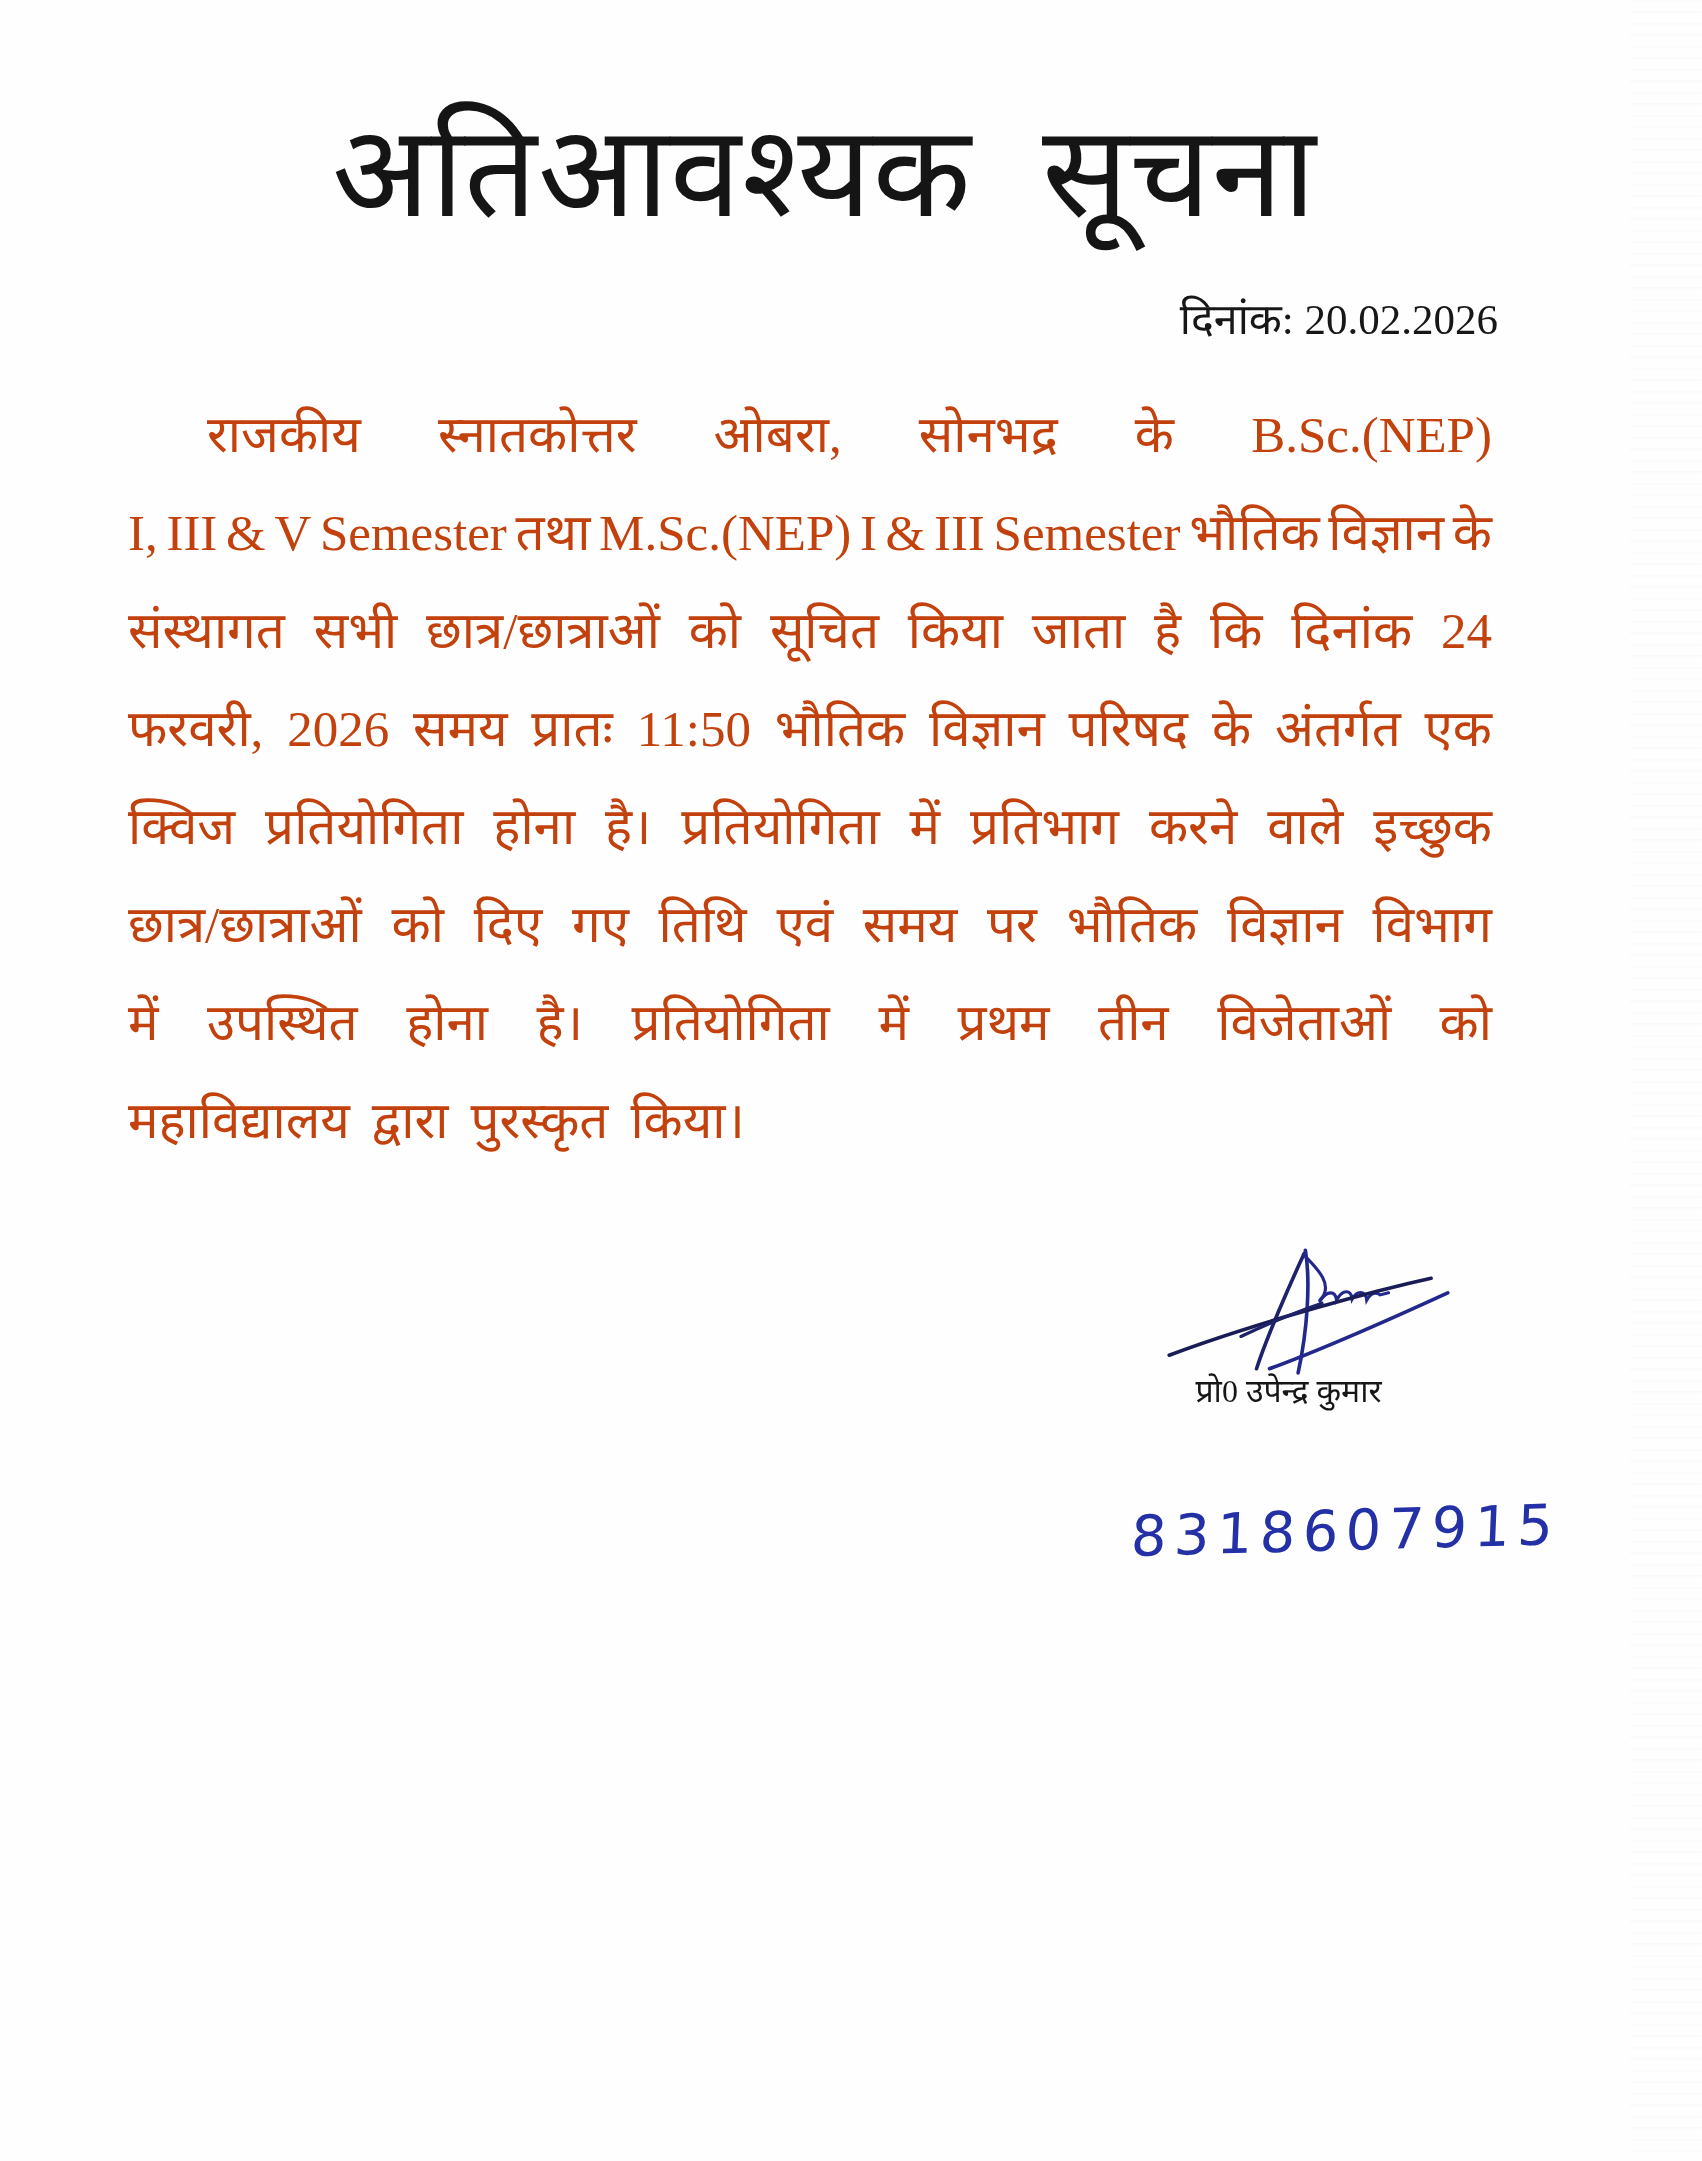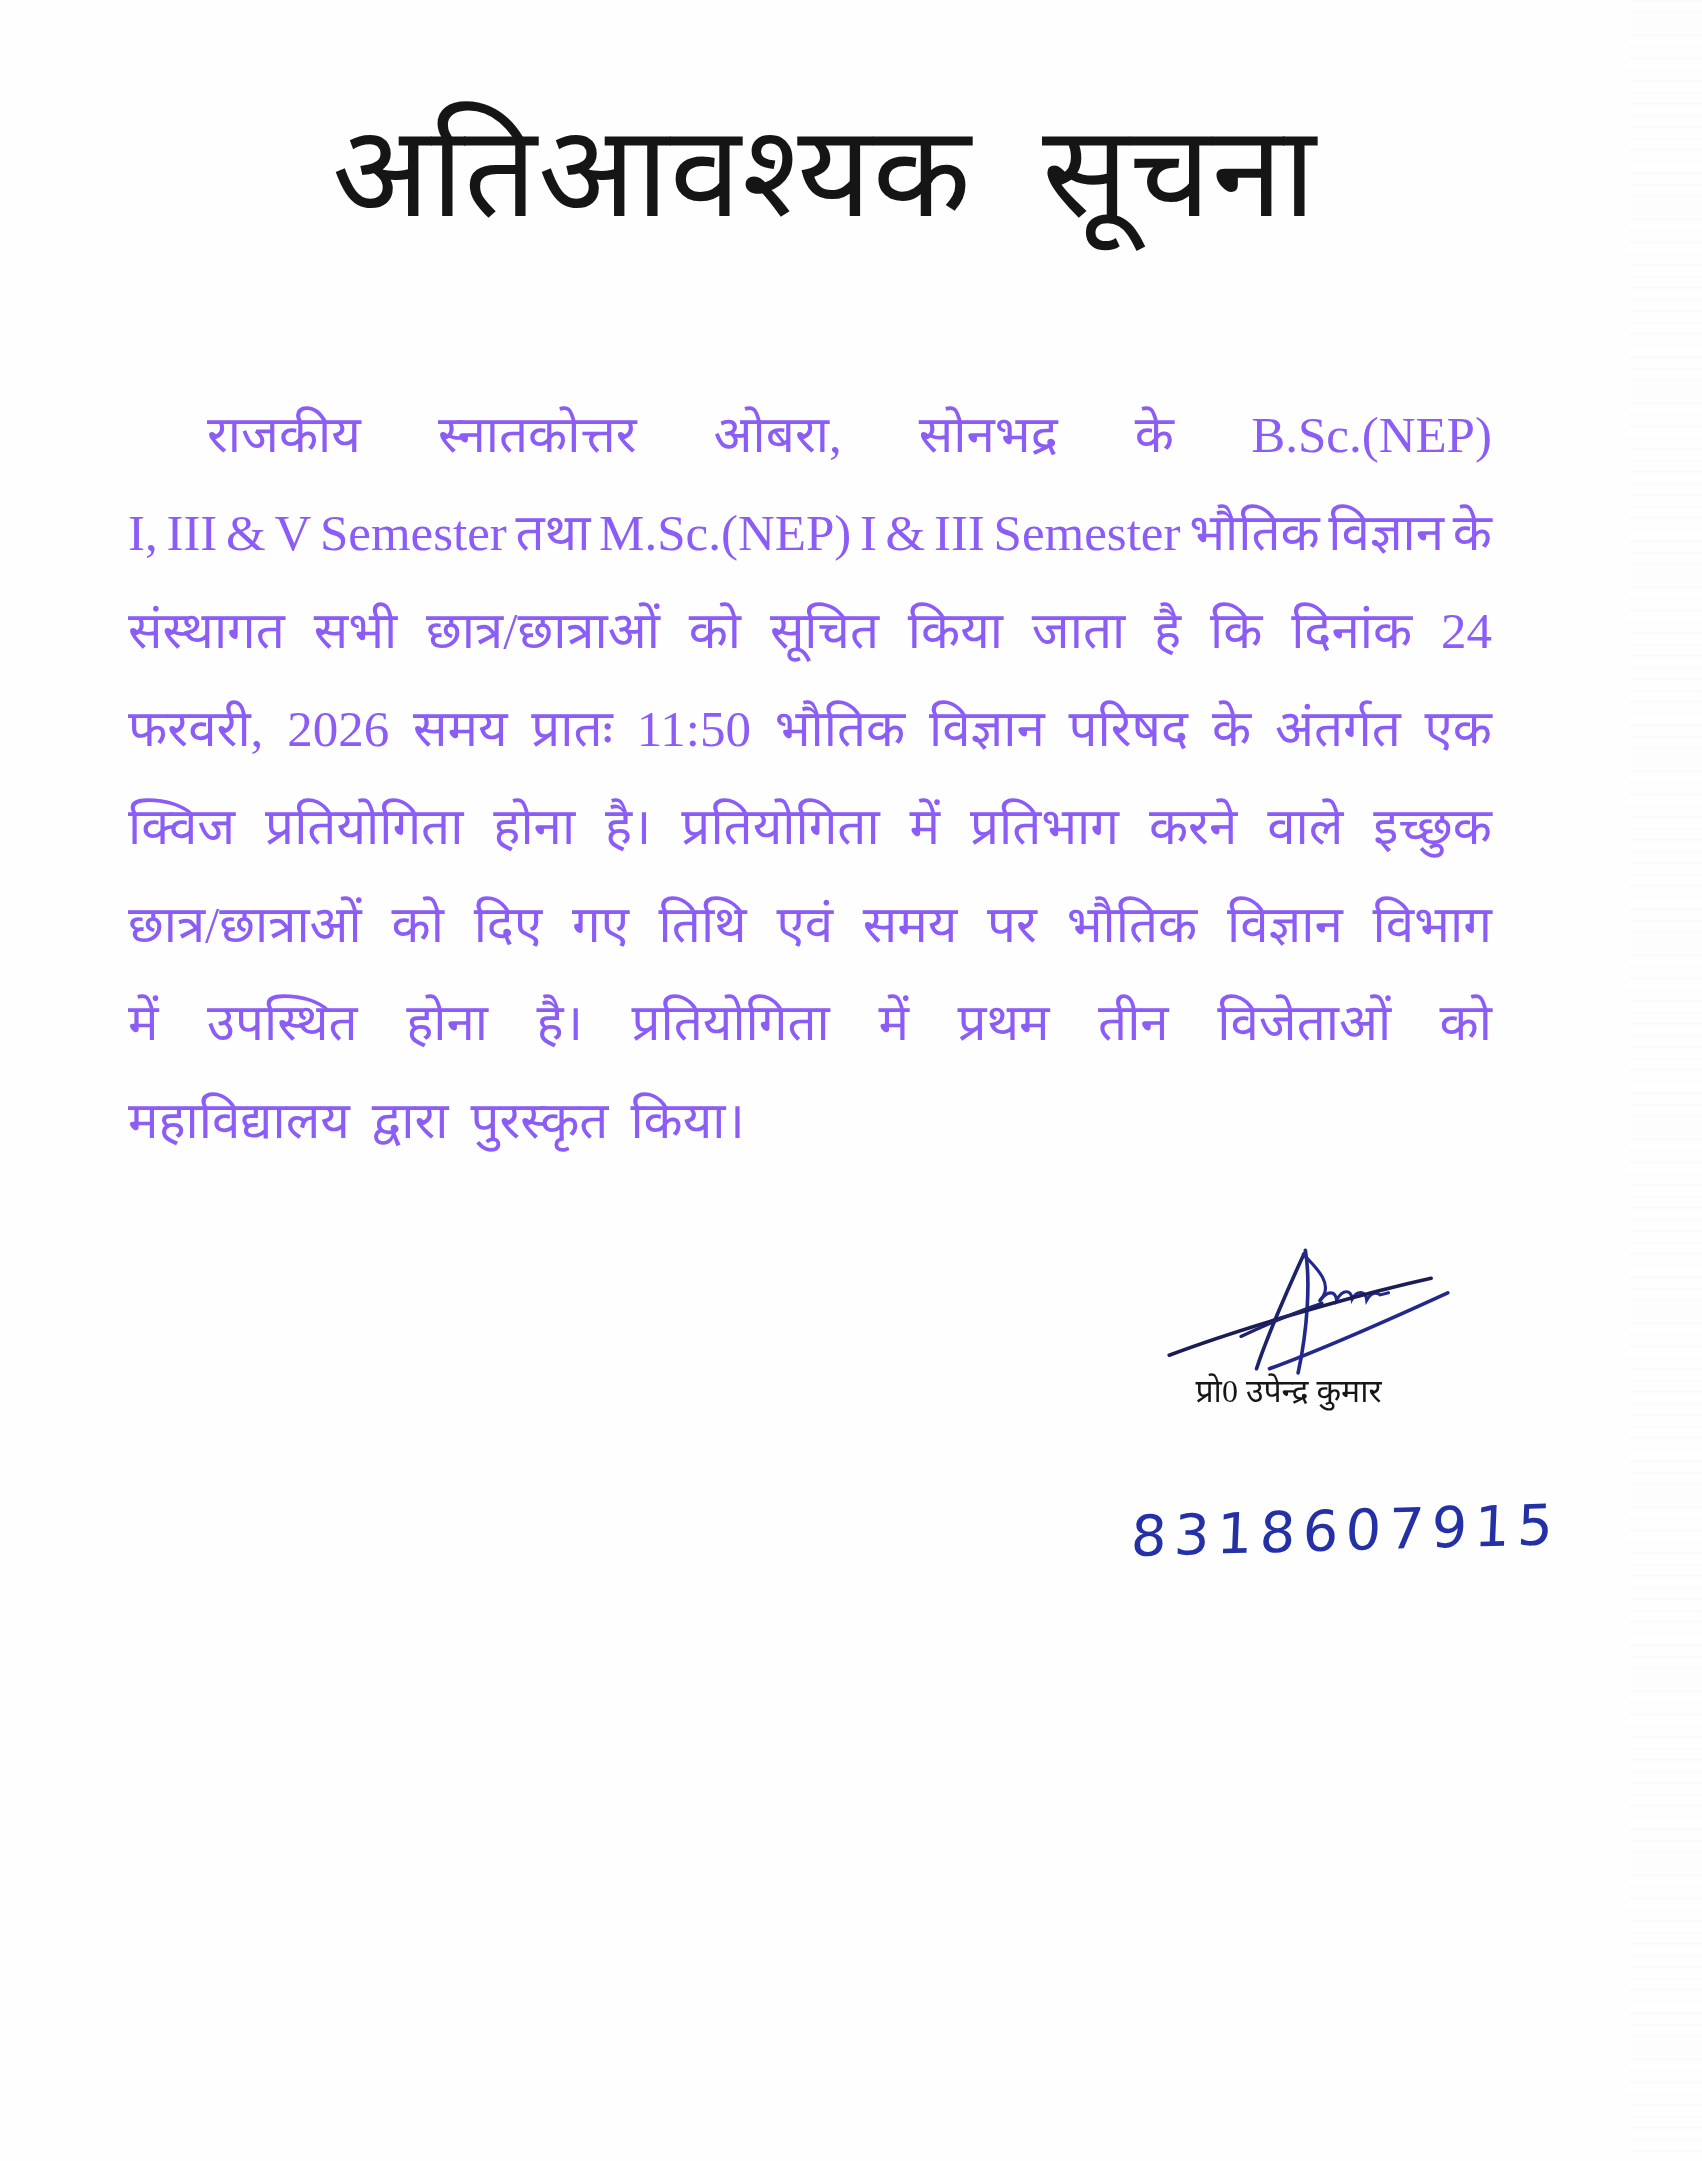--- a/index.html
+++ b/index.html
@@ -53,21 +53,21 @@
     color: #171717;
     white-space: nowrap;
   }
 
   .body-block {
     position: absolute;
     left: 128px;
     top: 397px;
     width: 1364px;
     font-size: 51px;
-    color: #8b5cf6;
+    color: #c2410c;
   }
   .jline {
     display: flex;
     justify-content: space-between;
     align-items: baseline;
     height: 98px;
     white-space: nowrap;
   }
   .jline--indent {
     padding-left: 79px;
@@ -119,20 +119,21 @@
     white-space: nowrap;
   }
 </style>
 </head>
 <body>
 
 <div class="page">
 
   <h1 class="title">अतिआवश्यक सूचना</h1>
 
+  <div class="date-line">दिनांक: 20.02.2026</div>
 
   <div class="body-block">
     <div class="jline jline--indent">
         <span>राजकीय</span>
         <span>स्नातकोत्तर</span>
         <span>ओबरा,</span>
         <span>सोनभद्र</span>
         <span>के</span>
         <span>B.Sc.(NEP)</span>
       </div>

